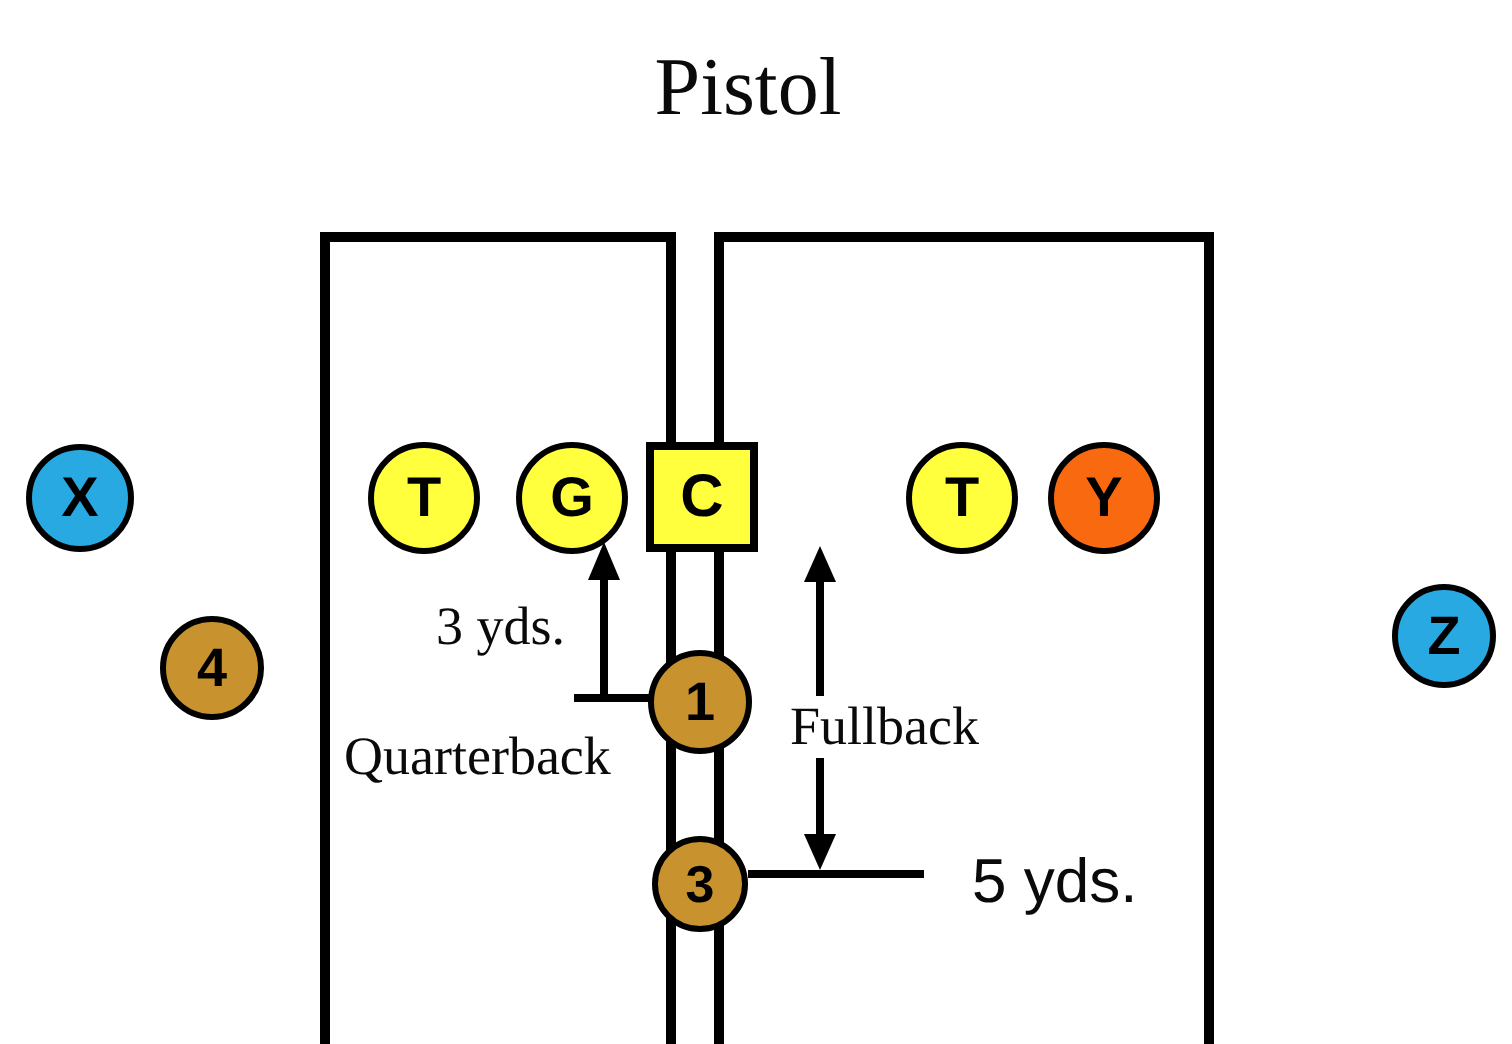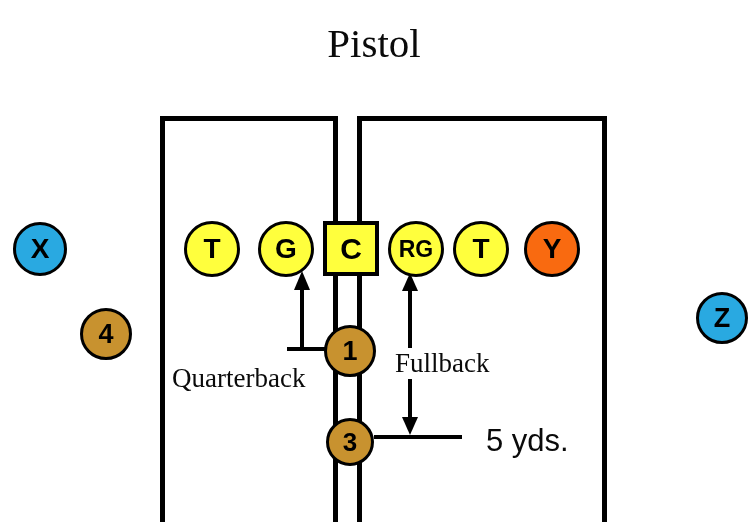--- a/index.html
+++ b/index.html
@@ -97,23 +97,20 @@
   </div>
 
   <div class="player" style="left: 258px; top: 199px; width: 56px; height: 56px; font-size: 28px; background-color: rgb(255, 255, 61);">
     <span>G</span>
   </div>
 
   <div class="player square" style="left: 323px; top: 199px; width: 56px; height: 55px; font-size: 30px; background-color: rgb(255, 255, 61);">
     <span>C</span>
   </div>
 
-  <div class="player" style="left: 388px; top: 199px; width: 56px; height: 56px; font-size: 23px; background-color: rgb(255, 255, 61);">
-    <span>RG</span>
-  </div>
 
   <div class="player" style="left: 453px; top: 199px; width: 56px; height: 56px; font-size: 28px; background-color: rgb(255, 255, 61);">
     <span>T</span>
   </div>
 
   <div class="player" style="left: 524px; top: 199px; width: 56px; height: 56px; font-size: 28px; background-color: rgb(249, 106, 16);">
     <span>Y</span>
   </div>
 
   <div class="player" style="left: 696px; top: 270px; width: 52px; height: 52px; font-size: 27px; background-color: rgb(41, 169, 225);">
@@ -125,20 +122,21 @@
   </div>
 
   <div class="player" style="left: 324px; top: 303px; width: 52px; height: 52px; font-size: 27px; background-color: rgb(200, 146, 47);">
     <span>1</span>
   </div>
 
   <div class="player" style="left: 326px; top: 396px; width: 48px; height: 48px; font-size: 26px; background-color: rgb(200, 146, 47);">
     <span>3</span>
   </div>
 
+  <div class="lbl serif" style="left:218px; top:276px;">3 yds.</div>
 
   <div class="lbl serif" style="left:172px; top:341px;">Quarterback</div>
 
   <div class="lbl serif boxed" style="left:392px; top:326px;">Fullback</div>
 
   <div class="lbl sans" style="left:486px; top:401px;">5 yds.</div>
 
 </div>
 
 </body></html>

